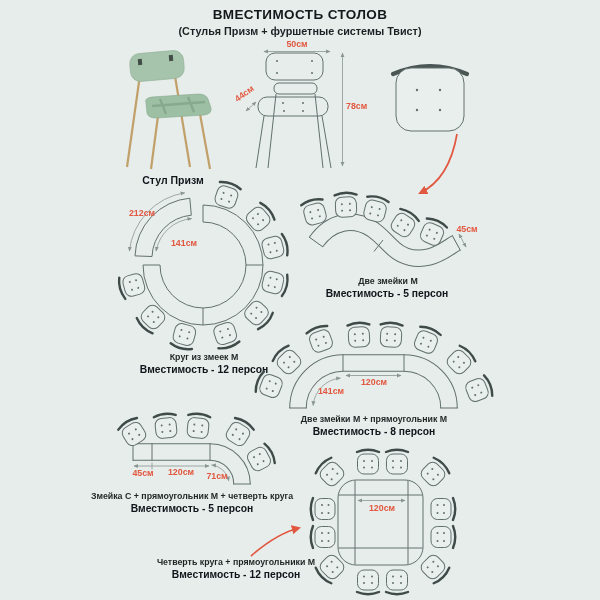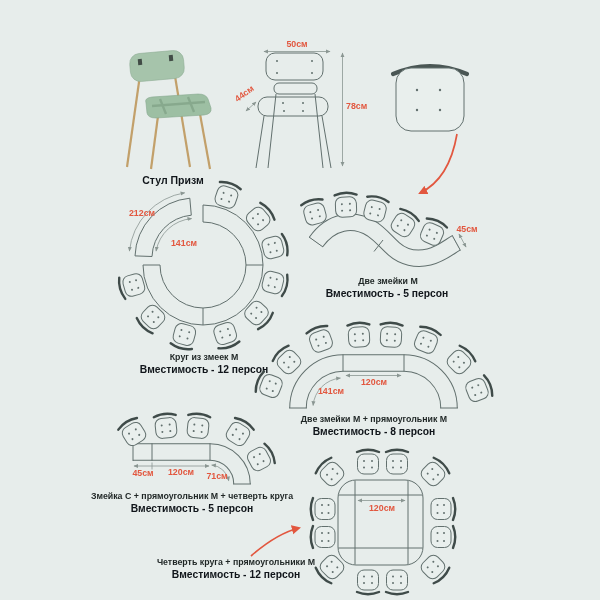--- a/index.html
+++ b/index.html
@@ -26,20 +26,22 @@
   .dimline{stroke:#8a9692;stroke-width:.8;fill:none;}
   .red{stroke:#e2573f;stroke-width:1.7;fill:none;}
   .chair-back{stroke:#3f4b49;stroke-width:2.4;fill:none;stroke-linecap:round;}
   .chair-seat{fill:#e9efed;stroke:#62706e;stroke-width:1;}
   .dot{fill:#62706e;}
 </style>
 </head>
 <body>
 
 <div class="hdr">
+  <div class="title">ВМЕСТИМОСТЬ СТОЛОВ</div>
+  <div class="subtitle">(Стулья Призм + фуршетные системы Твист)</div>
 </div>
 
 <svg class="scene" width="600" height="600" viewBox="0 0 600 600">
   <defs>
     <g id="chairIcon">
       <path class="chair-back" d="M -11,-12 Q 0,-16.5 11,-12"></path>
       <rect class="chair-seat" x="-10.5" y="-10" width="21" height="20" rx="6.5"></rect>
       <circle class="dot" cx="-4" cy="-3" r="1"></circle>
       <circle class="dot" cx="4" cy="-3" r="1"></circle>
       <circle class="dot" cx="-4" cy="3.5" r="1"></circle>

